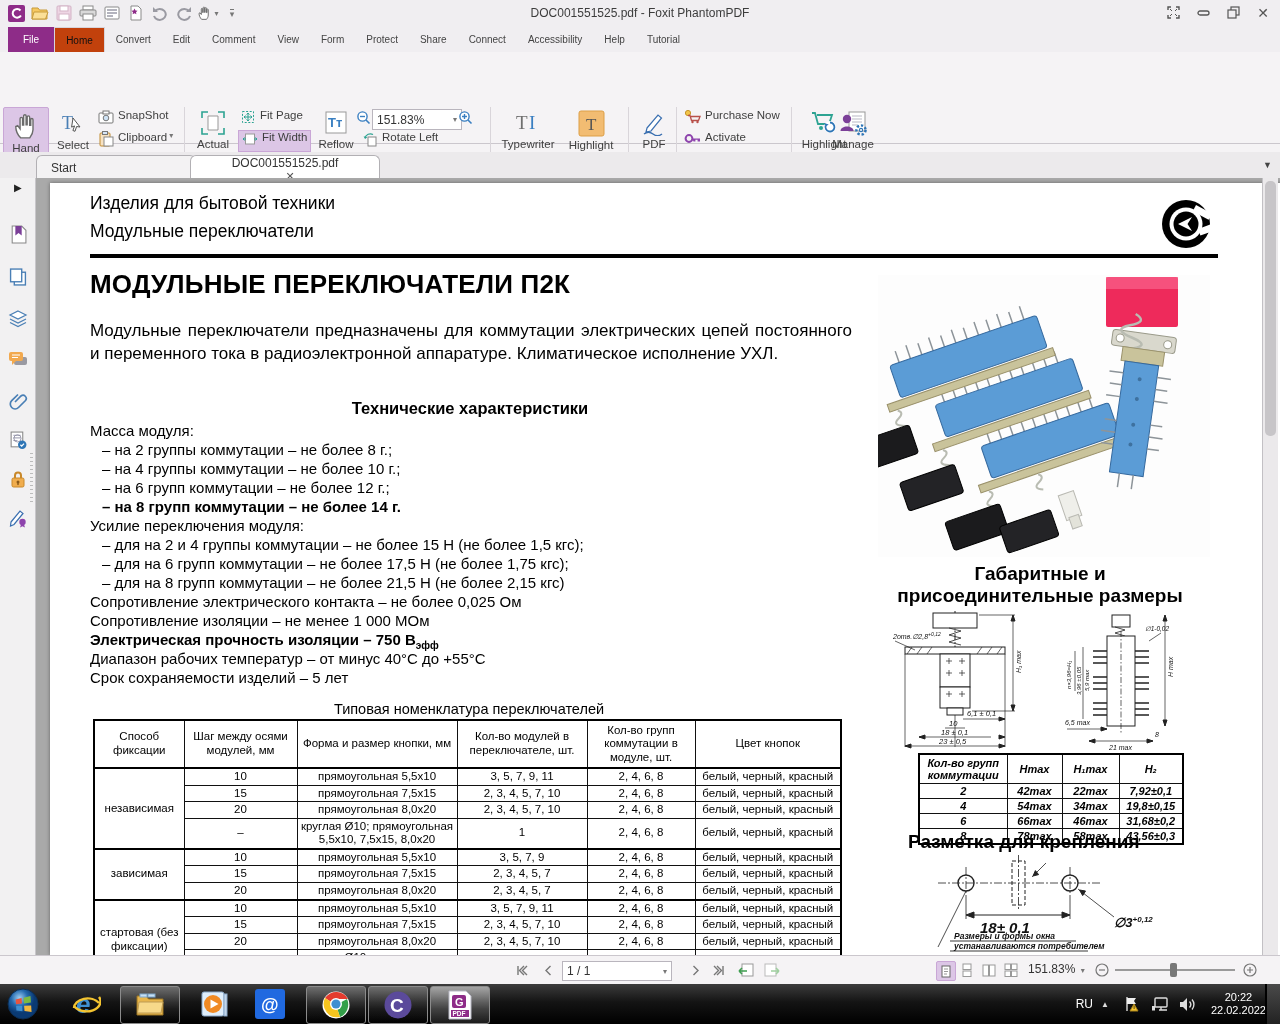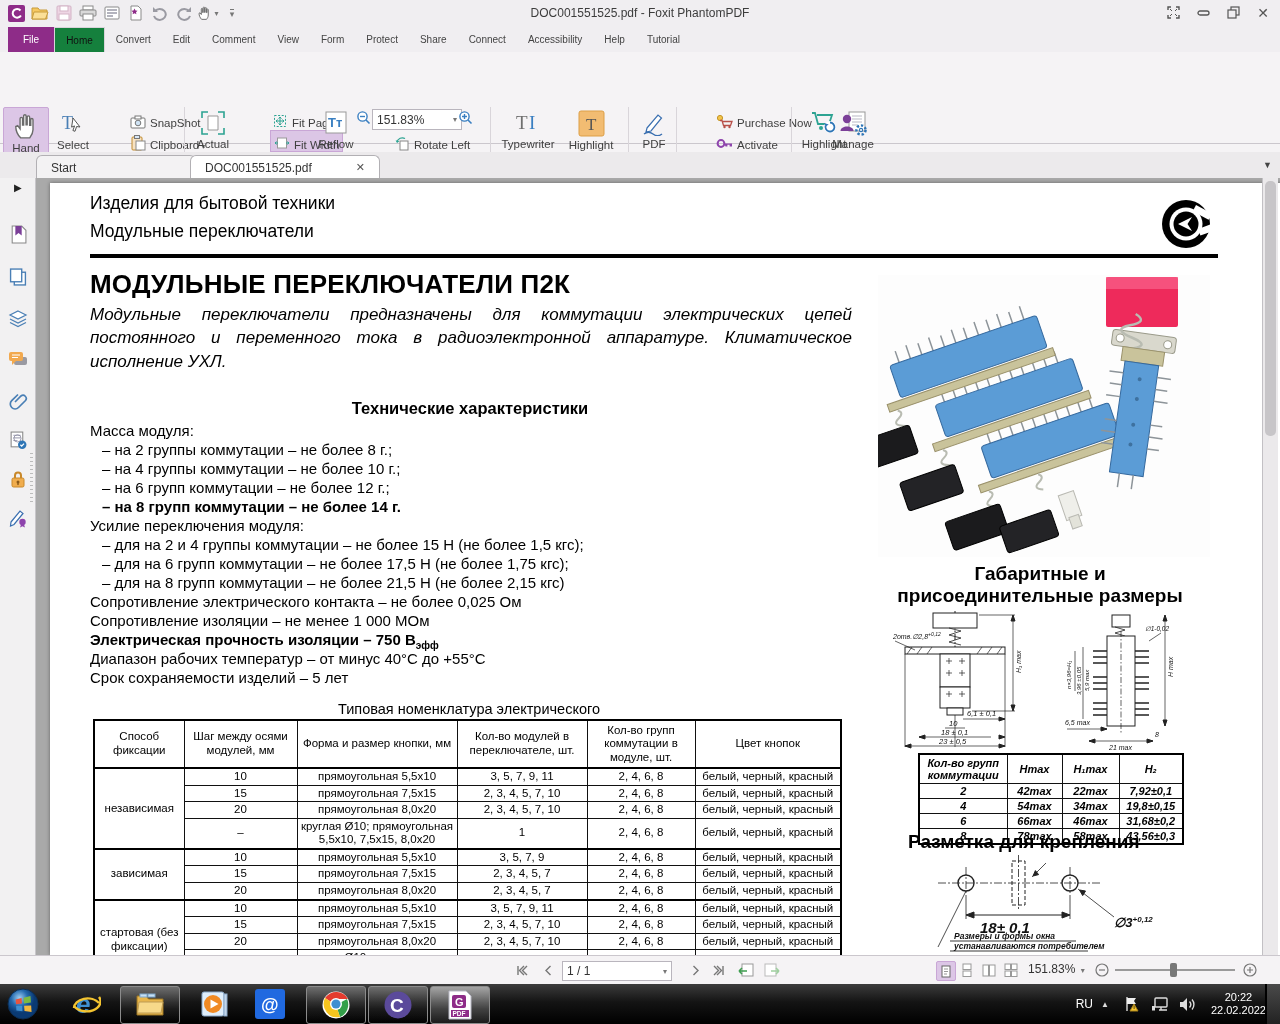--- a/index.html
+++ b/index.html
@@ -13,32 +13,32 @@
   #titlebar{left:0;top:0;width:1280px;height:27px;background:#f0eef1;border-bottom:1px solid #e2dfe3;}
   .qi{width:22px;height:22px;margin:2px 1px;display:flex;align-items:center;justify-content:center;border-radius:2px;}
   #win-title{left:0;top:0;width:100%;height:27px;text-align:center;line-height:27px;font-size:12px;color:#3c3c3c;}
   .winbtn{width:30px;height:25px;display:flex;align-items:center;justify-content:center;color:#555;font-size:12px;}
   .caret{font-size:8px;color:#777;margin-left:2px;}
 
   
   #tabrow{left:0;top:27px;width:1280px;height:25px;background:#f0eef1;}
   .rtab{height:25px;padding:0 11px;display:flex;align-items:center;font-size:10px;color:#444;}
   .rtab.file{background:#8e2c88;color:#fff;padding:0 15px;}
-  .rtab.active{background:#15803d;border:1px solid #d8d4da;border-bottom:none;color:#111;}
+  .rtab.active{background:#c2410c;border:1px solid #d8d4da;border-bottom:none;color:#111;}
   #tellme-row{right:2px;top:27px;height:25px;}
   #find-box{width:110px;height:19px;background:#fff;border:1px solid #b9b5bd;display:flex;align-items:center;padding:0 3px;}
   #find-box input{border:none;outline:none;width:86px;font-size:12px;color:#444;font-family:"Liberation Sans",sans-serif;background:transparent;}
   .dimtxt{color:#8a8a8a;font-size:12px;}
 
   
   #ribbon{left:0;top:52px;width:1280px;height:91px;background:#f5f3f5;border-bottom:1px solid #cbc7cd;}
   .rb{position:absolute;display:flex;flex-direction:column;align-items:center;border-radius:2px;color:#3f3f3f;}
   .rb .rlbl{font-size:11.5px;margin-top:2px;text-align:center;line-height:1.15;}
   .rb.sel{background:#dcc6e6;border:1px solid #c9a6d6;}
-  .rsm{position:absolute;display:flex;align-items:flex-end;font-size:11.5px;color:#3f3f3f;height:20px;margin-left:32px;}
+  .rsm{position:absolute;display:flex;align-items:flex-start;font-size:11.5px;color:#3f3f3f;height:20px;}
   .rsm .rlbl{margin-left:4px;}
   .rsm.sel{background:#dcc6e6;border:1px solid #c9a6d6;}
   .gdiv{position:absolute;top:55px;width:1px;height:70px;background:#d9d5da;}
   .glabel{position:absolute;top:127px;font-size:11.5px;color:#6f6a70;text-align:center;}
   #trialbar{position:absolute;left:678px;top:126px;width:241px;height:16px;background:#771b72;color:#fff;
             font-size:11.5px;text-align:center;line-height:16px;}
   #zoom-combo{position:absolute;left:372px;top:57px;width:80px;height:19px;border:1px solid #b9b5bd;background:#fff;
               display:flex;align-items:center;justify-content:space-between;padding:0 4px;font-size:12px;color:#333;}
 
   
@@ -54,21 +54,21 @@
   .sbi{position:absolute;left:7px;width:22px;height:22px;display:flex;align-items:center;justify-content:center;}
   #page{left:50px;top:5px;width:1208px;height:772px;background:#fff;overflow:hidden;box-shadow:0 0 4px rgba(0,0,0,.4);}
   #vscroll{right:2px;top:0;width:15px;height:777px;background:#ebe9eb;border-left:1px solid #c2c0c4;}
   #vthumb{left:2px;top:3px;width:11px;height:255px;background:#c7c5c8;border-radius:5px;}
 
   
   .doc{color:#000;padding-left:28px;}
   #hdr1,#hdr2{left:40px;font-size:17.5px;}
   #hrule{left:40px;top:71px;width:1128px;height:4px;background:#000;}
   #doc-title{left:40px;top:86px;font-size:26px;font-weight:bold;letter-spacing:.2px;}
-  #doc-intro{left:40px;top:120px;width:762px;font-size:17px;font-style:italic;font-weight:500;text-align:justify;line-height:1.38;}
+  #doc-intro{left:40px;top:136px;width:762px;font-size:17px;font-weight:500;text-align:justify;line-height:1.38;}
   #specs-title{left:140px;top:216px;width:560px;text-align:center;font-size:16.5px;font-weight:bold;}
   .spec{position:absolute;left:40px;font-size:15px;line-height:19px;white-space:nowrap;}
   .spec.ind{left:52px;}
   #tbl-title{left:43px;top:518px;width:752px;text-align:center;font-size:14.5px;}
   #main-table{position:absolute;left:43px;top:536px;border-collapse:collapse;table-layout:fixed;}
   #main-table th,#main-table td{border:1px solid #111;font-size:11.5px;line-height:1.18;text-align:center;
       padding:1px 2px;font-weight:normal;vertical-align:middle;}
   #main-table{border:2px solid #000;}
   #main-table th{border-bottom:2px solid #000;height:44px;}
   #main-table td{height:13px;}
@@ -444,21 +444,21 @@
     </div>
     <div id="trialbar">Trial Expired</div>
 
     <div class="abs" style="left:1240px;top:126px;color:#888;font-size:11px;">⌃</div>
   </div>
 
   <div id="tabstrip" class="abs">
     <div class="dtab start" style="left:36px;width:130px;">
       <span>Start</span>
     </div>
-    <div class="dtab active" style="left:190px;width:160px;justify-content:space-between;">
+    <div class="dtab active" style="left:190px;width:160px;justify-content:space-between;flex-direction:column;">
       <span>DOC001551525.pdf</span>
       <span style="font-size:11px;color:#555;margin-left:10px;">✕</span>
     </div>
     <div class="abs" style="right:8px;top:8px;color:#444;font-size:9px;">▼</div>
   </div>
 
   <div id="main" class="abs">
     <div id="sidebar" class="abs">
       <div class="abs" style="left:14px;top:4px;color:#222;font-size:10px;">▶</div>
       <div class="sbi" style="top:45px;">
@@ -545,21 +545,21 @@
       <div class="spec" style="top:333px;">Усилие переключения модуля:</div>
       <div class="spec ind" style="top:352px;">– для на 2 и 4 группы коммутации – не более 15 Н (не более 1,5 кгс);</div>
       <div class="spec ind" style="top:371px;">– для на 6 групп коммутации – не более 17,5 Н (не более 1,75 кгс);</div>
       <div class="spec ind" style="top:390px;">– для на 8 групп коммутации – не более 21,5 Н (не более 2,15 кгс)</div>
       <div class="spec" style="top:409px;">Сопротивление электрического контакта – не более 0,025 Ом</div>
       <div class="spec" style="top:428px;">Сопротивление изоляции – не менее 1 000 МОм</div>
       <div class="spec" style="top:447px;font-weight:bold;"><span>Электрическая прочность изоляции – 750 В</span><sub style="font-size:10px;">эфф</sub></div>
       <div class="spec" style="top:466px;">Диапазон рабочих температур – от минус 40°С до +55°С</div>
       <div class="spec" style="top:485px;">Срок сохраняемости изделий – 5 лет</div>
 
-      <div class="abs" id="tbl-title">Типовая номенклатура электрического</div>
+      <div class="abs" id="tbl-title">Типовая номенклатура переключателей</div>
       <table id="main-table">
           <colgroup>
             <col style="width:90px">
             <col style="width:113px">
             <col style="width:160px">
             <col style="width:130px">
             <col style="width:108px">
             <col style="width:146px">
           </colgroup>
           <thead>

